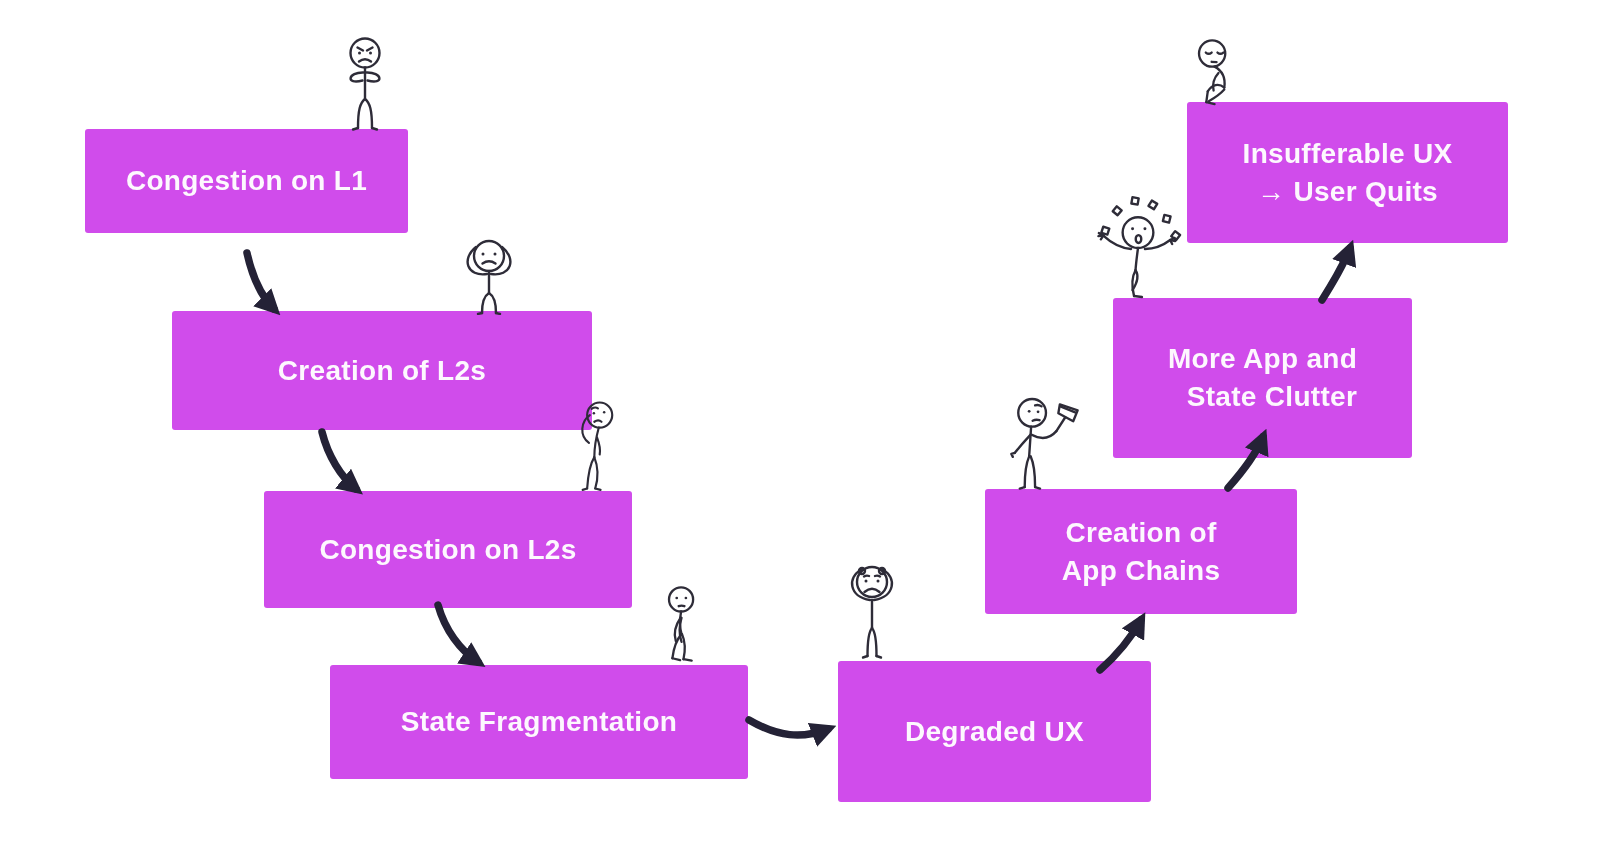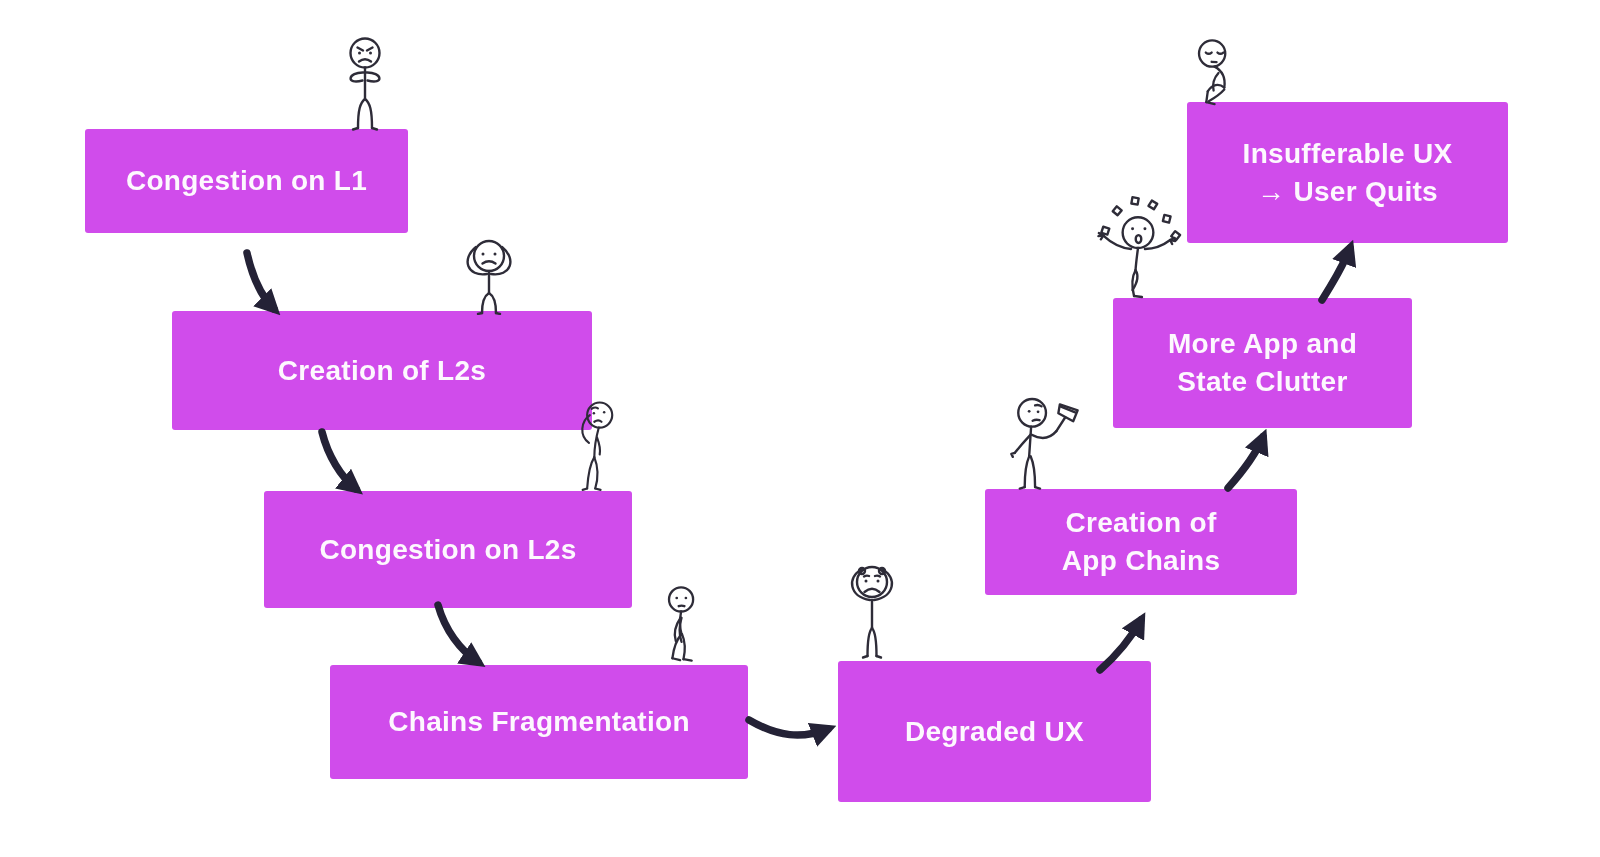--- a/index.html
+++ b/index.html
@@ -42,30 +42,30 @@
   <div class="node" style="left:85px;  top:129px; width:323px; height:104px;">
     <span>Congestion on L1</span>
   </div>
   <div class="node" style="left:172px; top:311px; width:420px; height:119px;">
     <span>Creation of L2s</span>
   </div>
   <div class="node" style="left:264px; top:491px; width:368px; height:117px;">
     <span>Congestion on L2s</span>
   </div>
   <div class="node" style="left:330px; top:665px; width:418px; height:114px;">
-    <span>Chains Fragmentation</span>
+    <span>State Fragmentation</span>
   </div>
   <div class="node" style="left:838px; top:661px; width:313px; height:141px;">
     <span>Degraded UX</span>
   </div>
-  <div class="node" style="left:985px; top:489px; width:312px; height:106px;">
+  <div class="node" style="left:985px; top:489px; width:312px; height:125px;">
     <span>Creation of
 App Chains</span>
   </div>
-  <div class="node" style="left:1113px; top:298px; width:299px; height:130px;">
+  <div class="node" style="left:1113px; top:298px; width:299px; height:160px;text-align:right;">
     <span>More App and
 State Clutter</span>
   </div>
   <div class="node" style="left:1187px; top:102px; width:321px; height:141px;">
     <span>Insufferable UX
 → User Quits</span>
   </div>
 
   <svg class="edges" viewBox="0 0 1600 857" width="1600" height="857">
     <defs>

